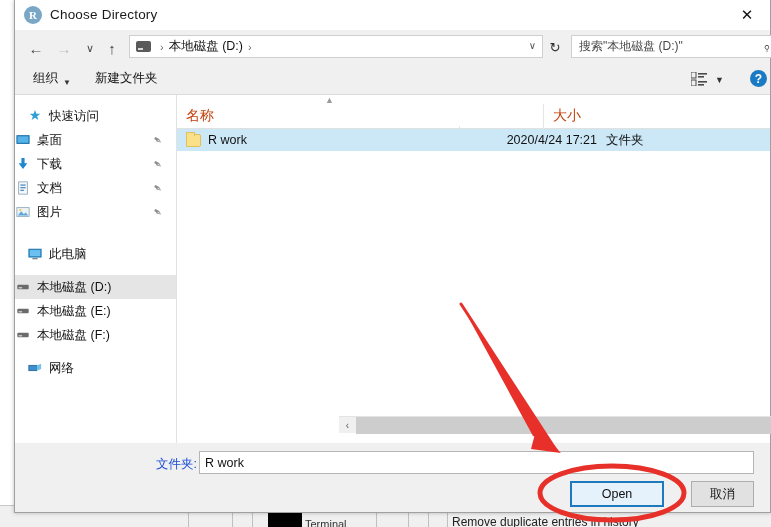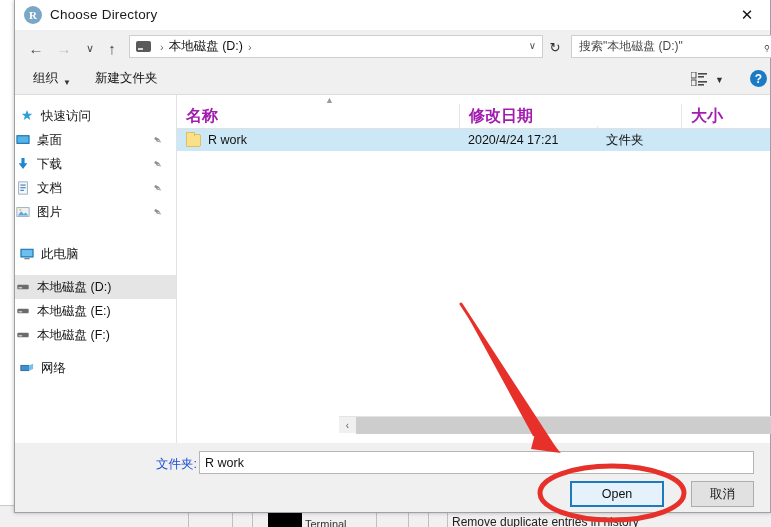--- a/index.html
+++ b/index.html
@@ -153,56 +153,55 @@
   .nav-ico {
     width: 16px; height: 16px; margin-right: 6px;
     display: flex; align-items: center; justify-content: center;
     flex: 0 0 16px;
   }
   .nav-label { white-space: nowrap; }
   .pin {
     position: absolute; right: 14px; top: 6px;
     font-size: 11px; color: #8d8d8d; transform: rotate(35deg);
   }
-  .lvl0 { padding-left: 4px; }
+  .lvl0 { padding-left: 12px; }
   .lvl1 { }
   .grp-gap { height: 9px; }
 
   
   .filelist {
     position: absolute; left: 162px; top: 0; width: 593px; height: 349px;
     background: #fff;
   }
   .sortcaret {
     position: absolute; left: 148px; top: 0px; font-size: 9px; color: #9a9a9a;
   }
   .colhead {
     position: absolute; left: 0; top: 9px; width: 593px; height: 25px;
     border-bottom: 1px solid #e0e0e0; background: #fff;
     display: flex; align-items: center;
   }
   .col {
-    font-size: 16px; color: #a21caf; padding-left: 9px;
+    font-size: 14px; color: #c2410c; padding-left: 9px;
     height: 25px; display: flex; align-items: center;
     border-left: 1px solid #e6e6e6;
-    font-weight: bold;
   }
   .col:first-child { border-left: none; }
   .col-name { width: 282px; }
   .col-date { width: 138px; }
   .col-type { width: 84px; margin-top: 45px; }
   .col-size { width: 89px; }
 
   .row {
     position: absolute; left: 0; top: 34px; width: 593px; height: 22px;
     display: flex; align-items: center; background: #cce8f7;
   }
   .cell { font-size: 12.5px; color: #111; padding-left: 9px; }
   .cell-name { width: 282px; display: flex; align-items: center; gap: 7px; }
-  .cell-date { width: 138px; }
+  .cell-date { width: 138px; text-align: right; }
   .cell-type { width: 84px; }
   .cell-size { width: 89px; }
   .folder-ico {
     width: 15px; height: 13px; background: #fbe08a;
     border: 1px solid #e0bf5e; border-radius: 1px 2px 2px 1px;
     position: relative;
   }
   .folder-ico::before {
     content: ''; position: absolute; left: -1px; top: -3px;
     width: 7px; height: 3px; background: #fbe08a;
@@ -424,21 +423,20 @@
               <span class="nav-label">网络</span>
             </div>
           </div>
       </div>
 
       <div class="filelist">
         <div class="sortcaret">▲</div>
 
         <div class="colhead">
           <div class="col col-name">名称</div>
-          <div class="col col-date">修改日期</div>
           <div class="col col-type">类型</div>
           <div class="col col-size">大小</div>
         </div>
 
         <div class="row">
           <div class="cell cell-name">
             <span class="folder-ico"></span>
             <span>R work</span>
           </div>
           <div class="cell cell-date">2020/4/24 17:21</div>

